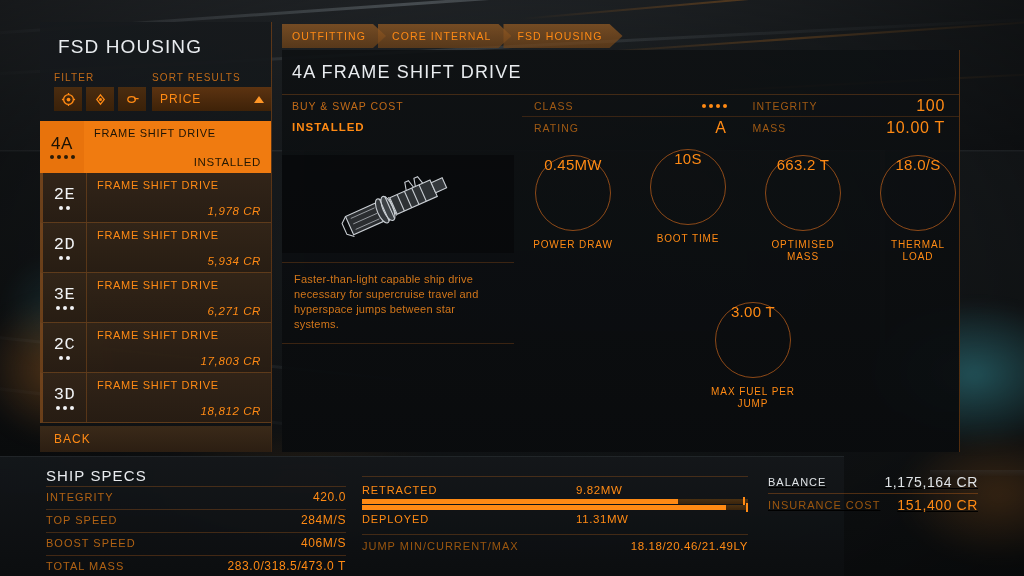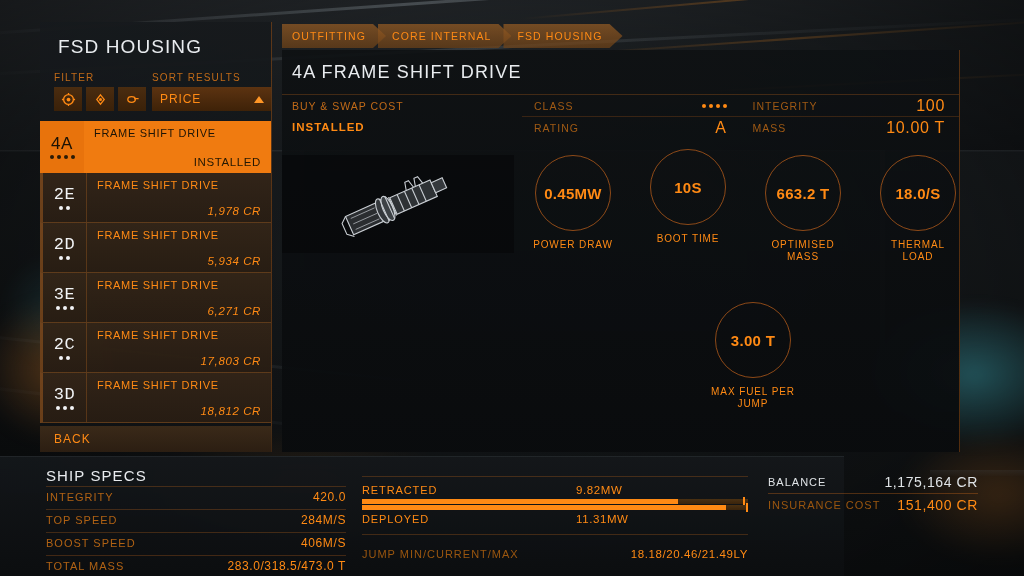--- a/index.html
+++ b/index.html
@@ -181,23 +181,22 @@
     border-bottom:1px solid rgba(255,130,30,.20);
     padding-top:9px; padding-bottom:11px;
   }
   #descBox p { color:#d2761a; font-size:11px; line-height:15px; letter-spacing:.2px; }
 
   
   .gauge { position:absolute; text-align:center; }
   .ring {
     width:76px; height:76px; border-radius:50%;
     border:1.5px solid rgba(190,96,26,.72);
-    display:flex; align-items:center; justify-content:center;
+    display:flex; justify-content:center;
     margin:0 auto;
-    font-weight:bold;
   }
   .ringVal { color:#ff8a14; font-size:15px; letter-spacing:.3px; }
   .gLabel {
     color:#ff8a14; font-size:10px; letter-spacing:.9px; margin-top:8px; line-height:12px;
   }
 
   
   #bottom {
     position:absolute; left:0; bottom:0; width:844px; height:120px;
     background:linear-gradient(180deg,rgba(20,23,26,.95),rgba(12,14,16,.97));
@@ -223,26 +222,26 @@
   .barRow .amt { position:absolute; left:214px; color:#ff8a14; font-size:11.5px; letter-spacing:.6px; }
   .barTrack {
     position:relative; height:5px; width:386px;
     background:linear-gradient(180deg,#4a3012,#3a240c);
     margin:1px 0;
   }
   .barFill { position:absolute; left:0; top:0; height:5px; background:#ff8a14; }
   .barCap { position:absolute; top:-2px; width:2px; height:9px; background:#ff8a14; }
   #jumpRow {
     display:flex; justify-content:space-between; align-items:center;
-    margin-top:7px; border-top:1px solid rgba(255,130,30,.22); padding-top:13px;
+    margin-top:7px; border-top:1px solid rgba(255,130,30,.22); padding-top:5px;
   }
   #jumpRow .k { color:#9a560f; font-size:11px; letter-spacing:1px; }
   #jumpRow .v { color:#ff8a14; font-size:11.5px; letter-spacing:.6px; }
 
-  #balance { position:absolute; left:768px; top:14px; width:210px; }
+  #balance { position:absolute; left:768px; top:14px; width:210px;text-decoration:underline; }
   .balRow { display:flex; justify-content:space-between; align-items:center; height:22px; }
   .balRow.sep { border-top:1px solid rgba(255,130,30,.28); }
   .balK { font-size:11px; letter-spacing:1px; }
   .balV { font-size:14px; letter-spacing:.6px; }
   .balWhite .balK { color:#dfe3e6; }
   .balWhite .balV { color:#dfe3e6; }
   .balOr .balK { color:#9a560f; }
   .balOr .balV { color:#ff8a14; }
 </style>
 </head>
@@ -454,20 +453,23 @@
         <path d="M60 28v24M66 28v24M69 30v20"></path>
         <rect x="70" y="31" width="44" height="18" fill="#2e3235"></rect>
         <path d="M78 31v18M86 31v18M94 31v18M102 31v18"></path>
         <path d="M88 31l2-8h4l2 8M98 31l2-8h4l2 8"></path>
         <rect x="114" y="34" width="12" height="11" fill="#35393d"></rect>
         <path d="M26 34h26M26 40h26M26 46h26" stroke-width=".8" opacity=".75"></path>
       </g>
     </svg>
   </div>
 
+  <div id="descBox">
+    <p>Faster-than-light capable ship drive necessary for supercruise travel and hyperspace jumps between star systems.</p>
+  </div>
 
   <div id="gauges">
       <div class="gauge" style="left: 248px; top: 105px; width: 86px;">
         <div class="ring">
           <span class="ringVal">0.45MW</span>
         </div>
         <div class="gLabel">POWER DRAW</div>
       </div>
       <div class="gauge" style="left: 363px; top: 99px; width: 86px;">
         <div class="ring">

